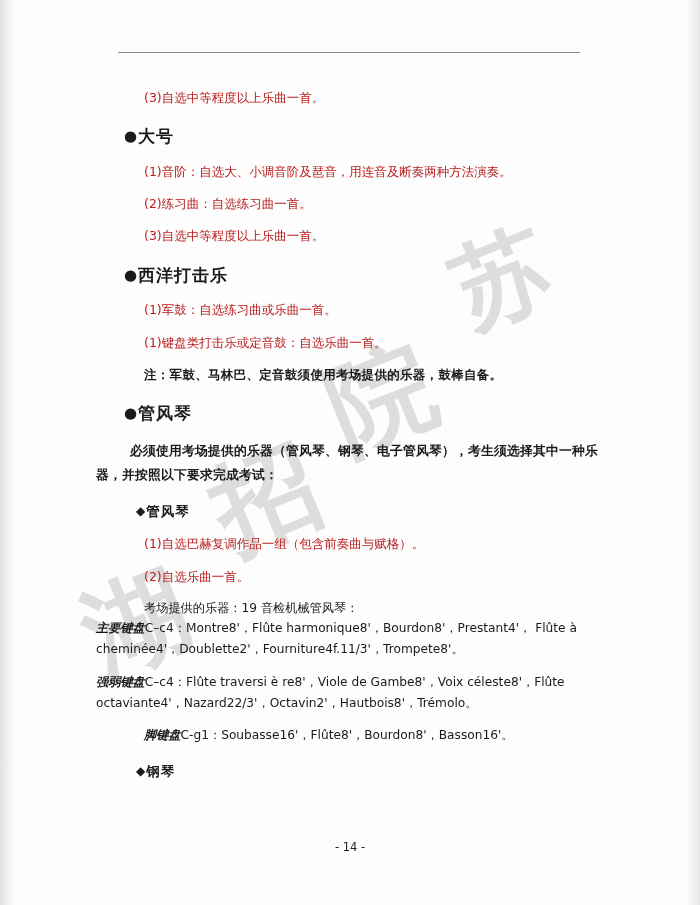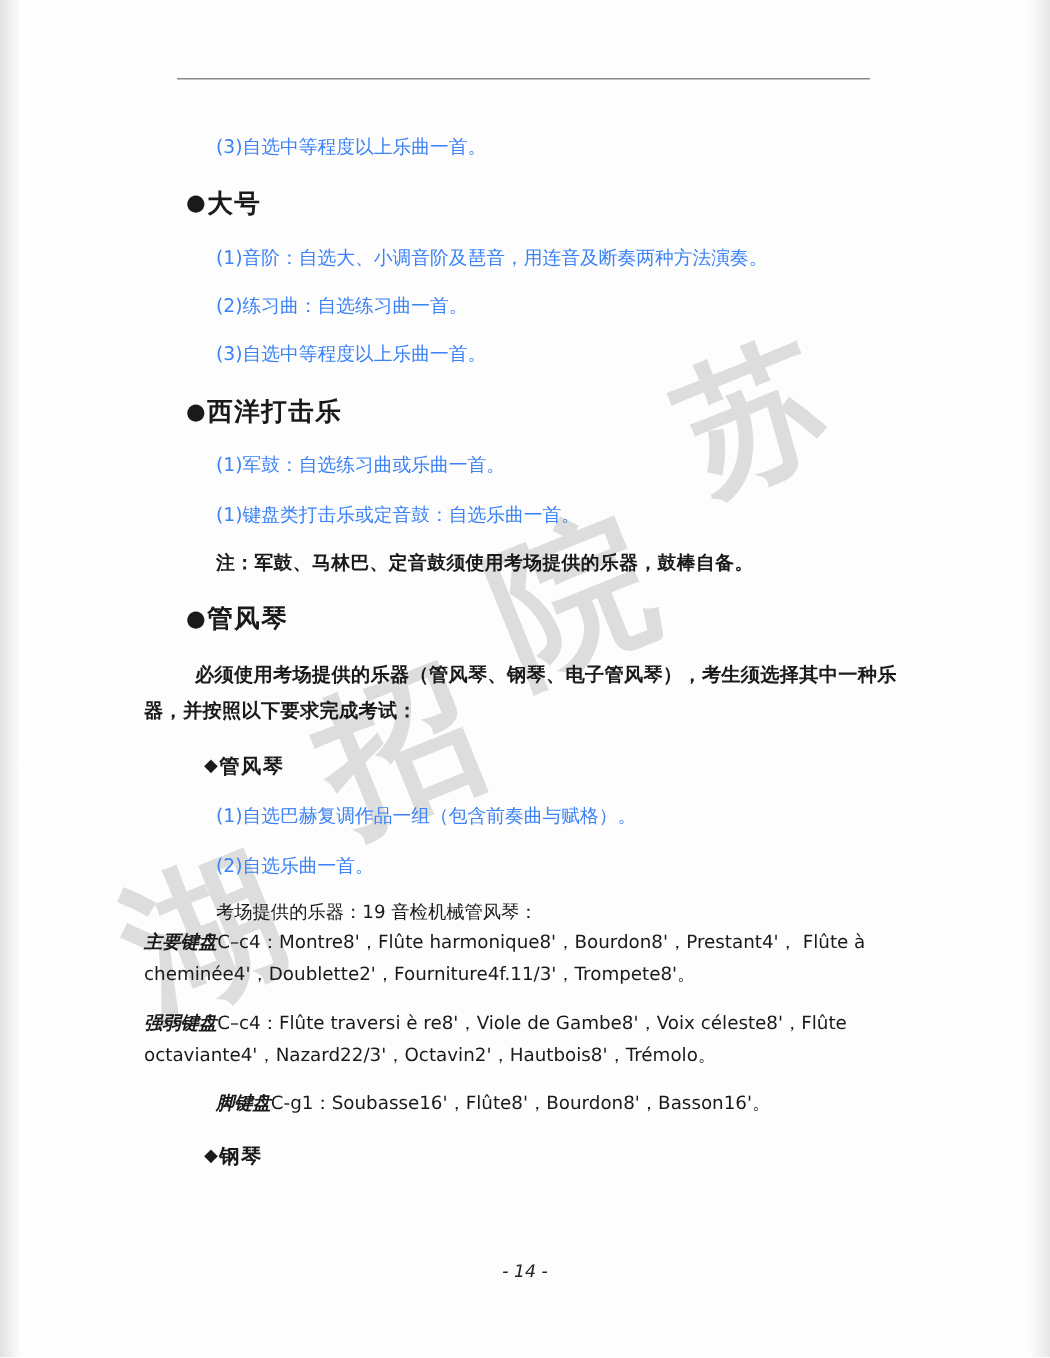--- a/index.html
+++ b/index.html
@@ -74,21 +74,21 @@
   }
   p {
     margin: 0;
     line-height: 1.55;
   }
   .para {
     font-size: 12.5px;
     margin-bottom: 13px;
     text-indent: 0;
     padding-left: 48px;
-    color: #3b82f6;
+    color: #b91c1c;
   }
   .bullet-head {
     font-size: 17px;
     font-weight: bold;
     margin: 16px 0 12px 0;
     padding-left: 28px;
     letter-spacing: 1px;
   }
   .bullet-head .dot {
     font-size: 15px;
@@ -150,21 +150,20 @@
   }
   .footer {
     position: absolute;
     left: 0;
     right: 0;
     top: 840px;
     text-align: center;
     font-size: 11.5px;
     color: #222;
     z-index: 2;
-    font-style: italic;
   }
 </style>
 </head>
 <body>
 
 <div id="page">
 
   <div class="watermark wm1">苏</div>
   <div class="watermark wm2">院</div>
   <div class="watermark wm3">招</div>

